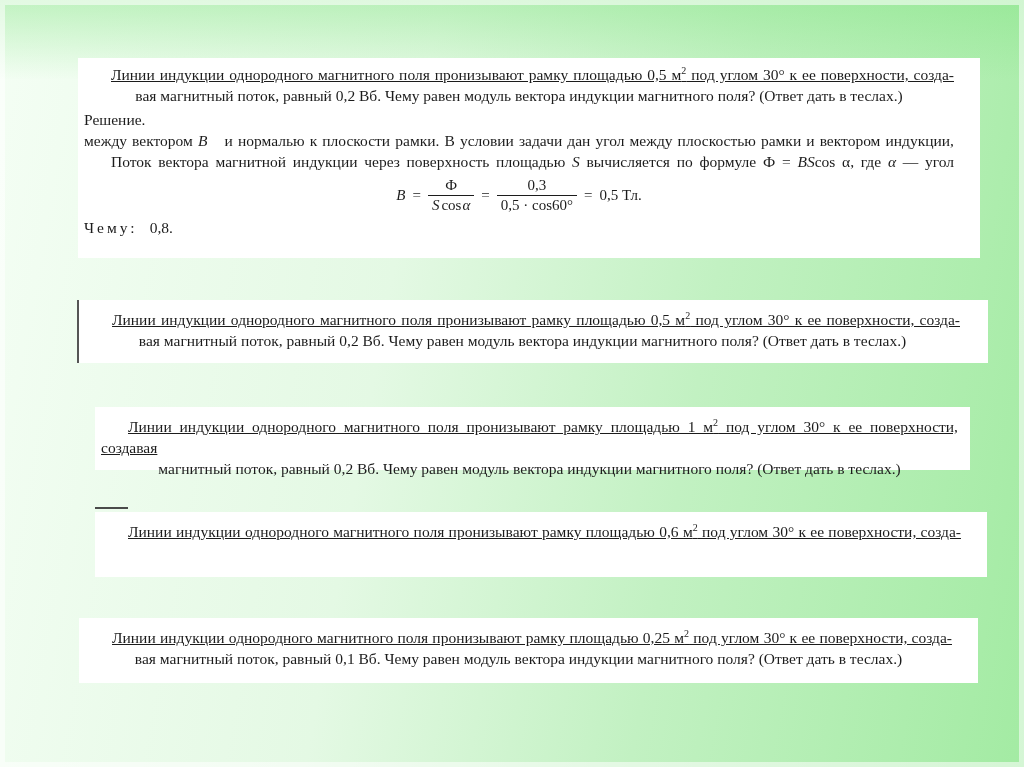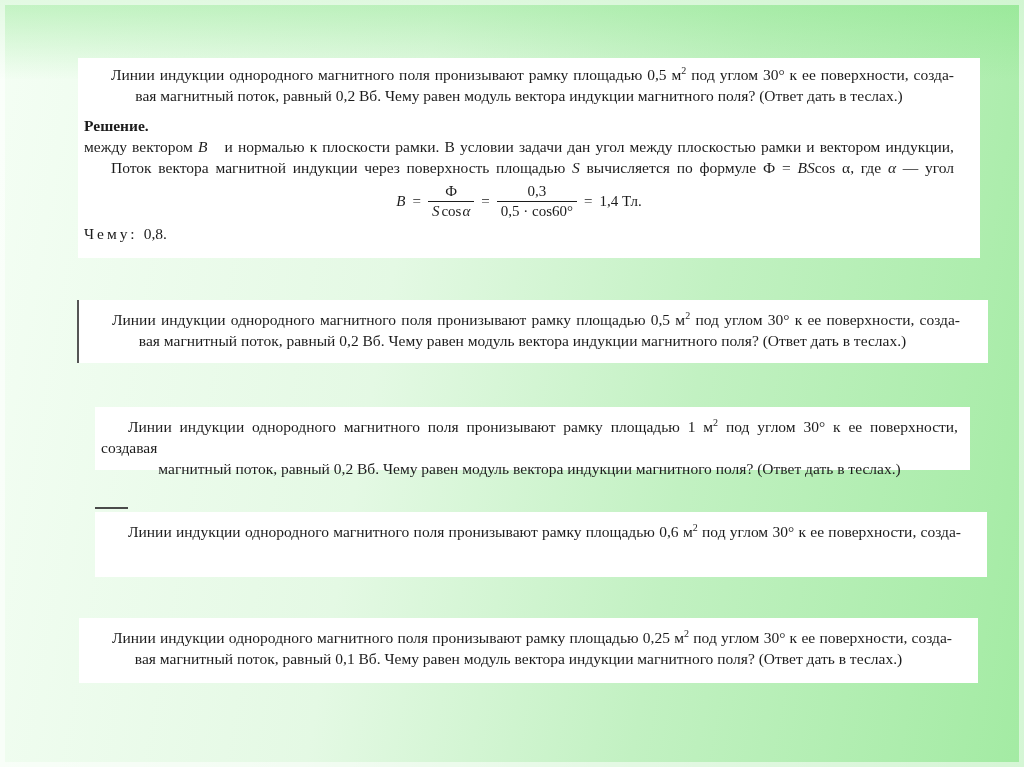--- a/index.html
+++ b/index.html
@@ -22,42 +22,42 @@
     box-sizing:border-box;
   }
   .card-1 {left:78px;  top:58px;  width:902px; height:200px; padding:6px 26px 0 6px;}
   .card-2 {left:77px;  top:300px; width:911px; height:63px;  padding:9px 28px 0 6px; border-left:2px solid #555555;}
   .card-3 {left:95px;  top:407px; width:875px; height:63px;  padding:9px 12px 0 6px;}
   .card-4 {left:95px;  top:512px; width:892px; height:65px;  padding:9px 26px 0 6px;}
   .card-5 {left:79px;  top:618px; width:899px; height:65px;  padding:9px 26px 0 6px;}
 
   .dash {position:absolute; left:95px; top:507px; width:33px; height:2px; background:#4a4a4a;}
 
-  .l1 {display:block; text-indent:27px; text-align:justify; text-align-last:justify; -moz-text-align-last:justify;}
+  .l1 {display:block; text-indent:27px; text-align:justify; text-align-last:justify;text-decoration:underline; -moz-text-align-last:justify;}
   .l2 {display:block; text-align:center;}
   sup.sq {font-size:10px; line-height:0; vertical-align:6px;}
 
-  .sol-label {display:block; font-weight:bold; margin-top:9px; text-align:left;}
+  .sol-label {display:block; font-weight:normal; margin-top:3px; text-align:left;}
   .jl {display:block; text-align:justify; text-align-last:justify; -moz-text-align-last:justify;}
   .ll {display:block; text-align:left;}
   .jl .ind {display:inline-block; width:27px;}
   i.v {font-style:italic;}
 
   .formula {
     display:flex; align-items:center; justify-content:center;
     gap:7px; font-size:15px; line-height:18px; margin:4px 0 3px;
   }
   .frac {display:inline-block; text-align:center; vertical-align:middle;}
   .frac .num {display:block; padding:0 4px 1px;}
   .frac .den {display:block; border-top:1px solid #1c1c1c; padding:0 4px 0;}
   .den .cos {margin:0 1px 0 2px;}
 
   .answer {display:block; margin-top:2px; text-align:left;}
   .answer-label {letter-spacing:3px;}
-  .answer-value {margin-left:6px;}
+  .answer-value {margin-left:12px;}
 </style>
 </head>
 <body>
 
 <div class="slide">
   <div class="frame"></div>
 
   <div class="card card-1">
     <div>
       <span class="l1"><span>Линии индукции однородного магнитного поля пронизывают рамку площадью 0,5 м</span><sup class="sq">2</sup><span> под углом 30° к ее поверхности, созда-</span></span>
@@ -74,21 +74,21 @@
       <span class="frac">
         <span class="num">Ф</span>
         <span class="den"><i class="v">S</i><span class="cos">cos</span><i class="v">α</i></span>
       </span>
       <span>=</span>
       <span class="frac">
         <span class="num">0,3</span>
         <span class="den">0,5 · cos60°</span>
       </span>
       <span>=</span>
-      <span>1,4 Тл.</span>
+      <span>0,5 Тл.</span>
     </div>
     <div class="answer">
       <span class="answer-label">Чему:</span><span class="answer-value">0,8.</span>
     </div>
   </div>
 
   <div class="card card-2">
     <span class="l1"><span>Линии индукции однородного магнитного поля пронизывают рамку площадью 0,5 м</span><sup class="sq">2</sup><span> под углом 30° к ее поверхности, созда-</span></span>
     <span class="l2">вая магнитный поток, равный 0,2 Вб. Чему равен модуль вектора индукции магнитного поля? (Ответ дать в теслах.)</span>
   </div>

